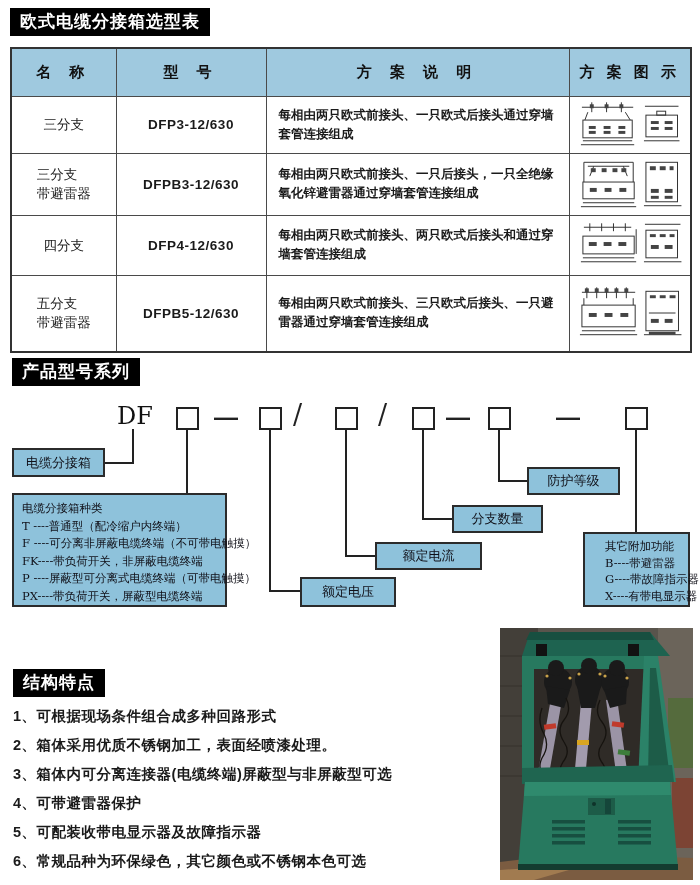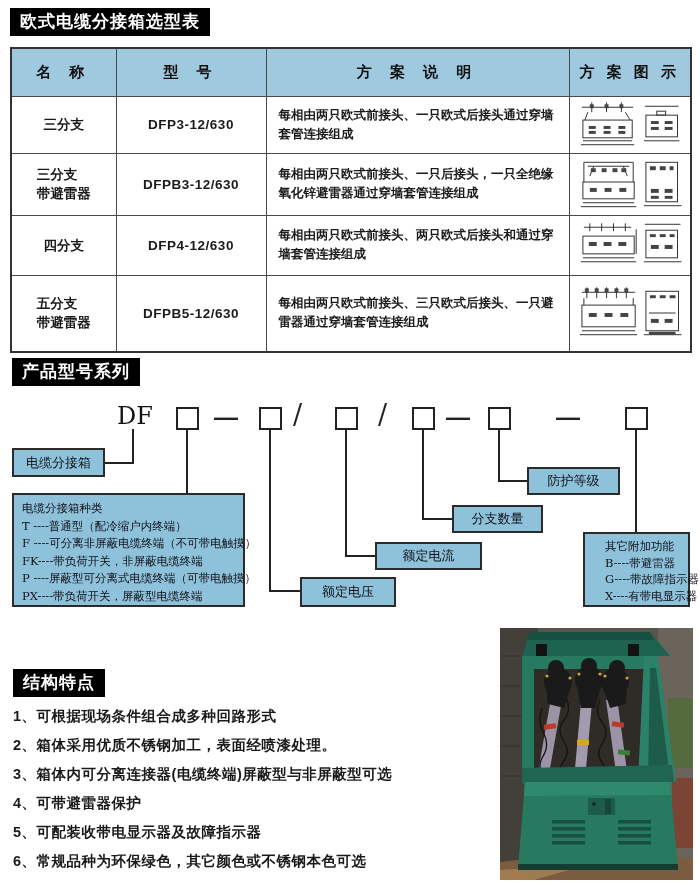--- a/index.html
+++ b/index.html
@@ -18,21 +18,21 @@
 
   
   table.sel { border-collapse:collapse; table-layout:fixed; width:680px; }
   table.sel td, table.sel th { border:1px solid #4a4a4a; }
   table.sel { border:2px solid #333; }
   th.hdr {
     background:#9fc9df; font-size:15px; font-weight:bold; color:#111;
     letter-spacing:7px; text-align:center; height:48px;
   }
   td.name {
-    text-align:center; font-size:13.5px; font-weight:bold; vertical-align:middle;
+    text-align:center; font-size:13.5px; font-weight:normal; vertical-align:middle;
   }
   td.name .nm { text-align:left; display:inline-block; line-height:19px; }
   td.model { text-align:center; font-size:13.5px; font-weight:bold; vertical-align:middle; letter-spacing:0.5px; }
   td.desc {
     font-size:12.5px; font-weight:bold; line-height:19px;
     padding:6px 10px 6px 12px; vertical-align:middle;
   }
   td.figs { vertical-align:middle; }
   .figwrap { display:flex; justify-content:space-between; align-items:center; padding:2px 6px; }
 
@@ -298,21 +298,21 @@
 <div class="abs code-box" style="left:335px; top:407px;"></div>
 <div class="abs slash" style="left:378px; top:399px;">/</div>
 <div class="abs code-box" style="left:412px; top:407px;"></div>
 <div class="abs dash" style="left:444px; top:405px;">—</div>
 <div class="abs code-box" style="left:488px; top:407px;"></div>
 <div class="abs dash" style="left:554px; top:405px;">—</div>
 <div class="abs code-box" style="left:625px; top:407px;"></div>
 
 <div class="abs blue-box" style="left:12px; top:448px; width:93px; height:29px;">电缆分接箱</div>
 
-<div class="abs blue-box multi" style="left:12px; top:493px; width:233px; height:114px; padding:5px 8px;">
+<div class="abs blue-box multi" style="left:12px; top:493px; width:215px; height:114px; padding:5px 8px;">
   <div class="types-line">电缆分接箱种类</div>
   <div class="types-line">T ----普通型（配冷缩户内终端）</div>
   <div class="types-line">F ----可分离非屏蔽电缆终端（不可带电触摸）</div>
   <div class="types-line">FK----带负荷开关，非屏蔽电缆终端</div>
   <div class="types-line">P ----屏蔽型可分离式电缆终端（可带电触摸）</div>
   <div class="types-line">PX----带负荷开关，屏蔽型电缆终端</div>
 </div>
 
 <div class="abs blue-box" style="left:300px; top:577px; width:96px; height:30px;">额定电压</div>
 <div class="abs blue-box" style="left:375px; top:542px; width:107px; height:28px;">额定电流</div>

